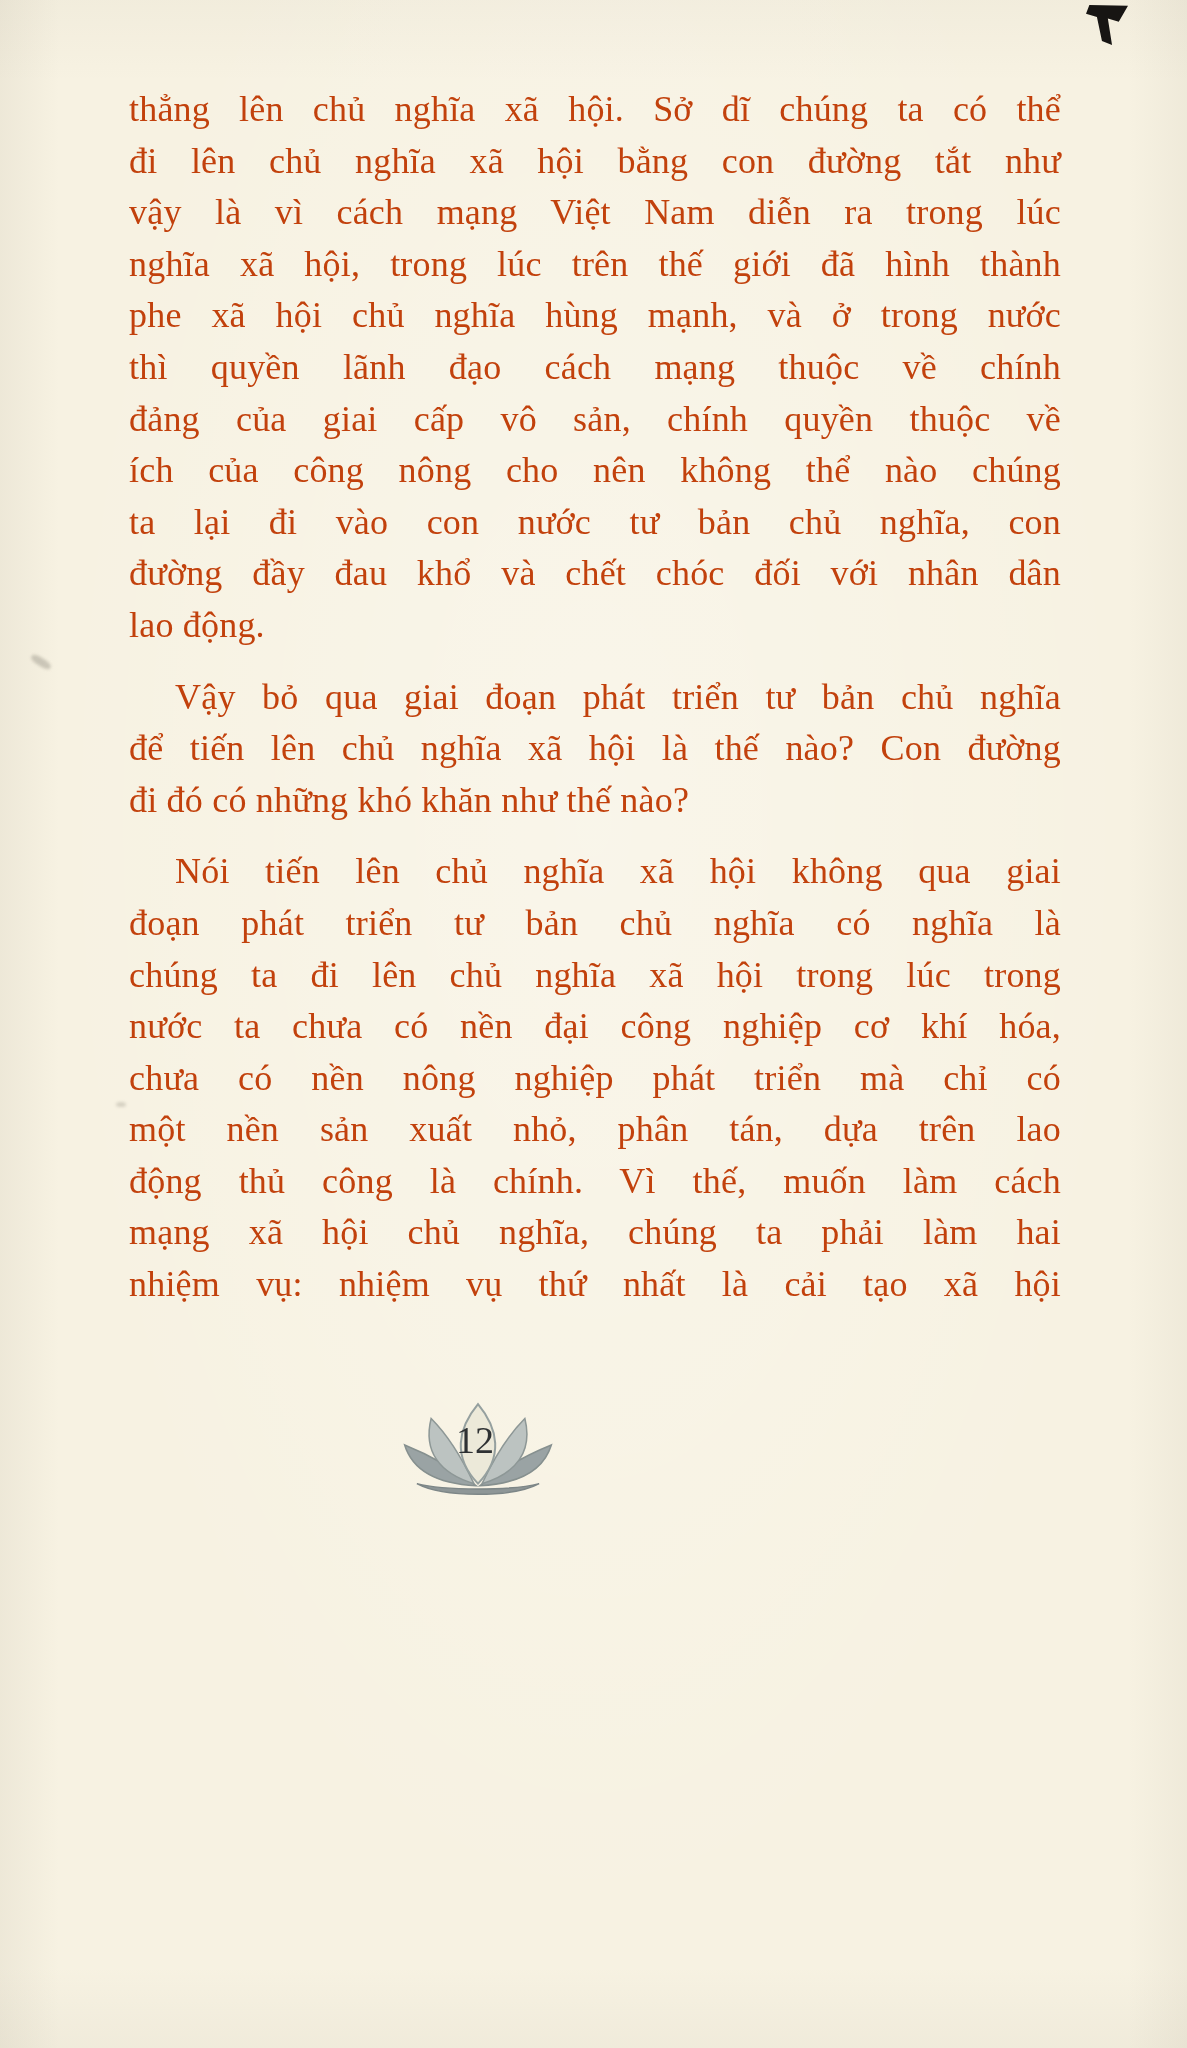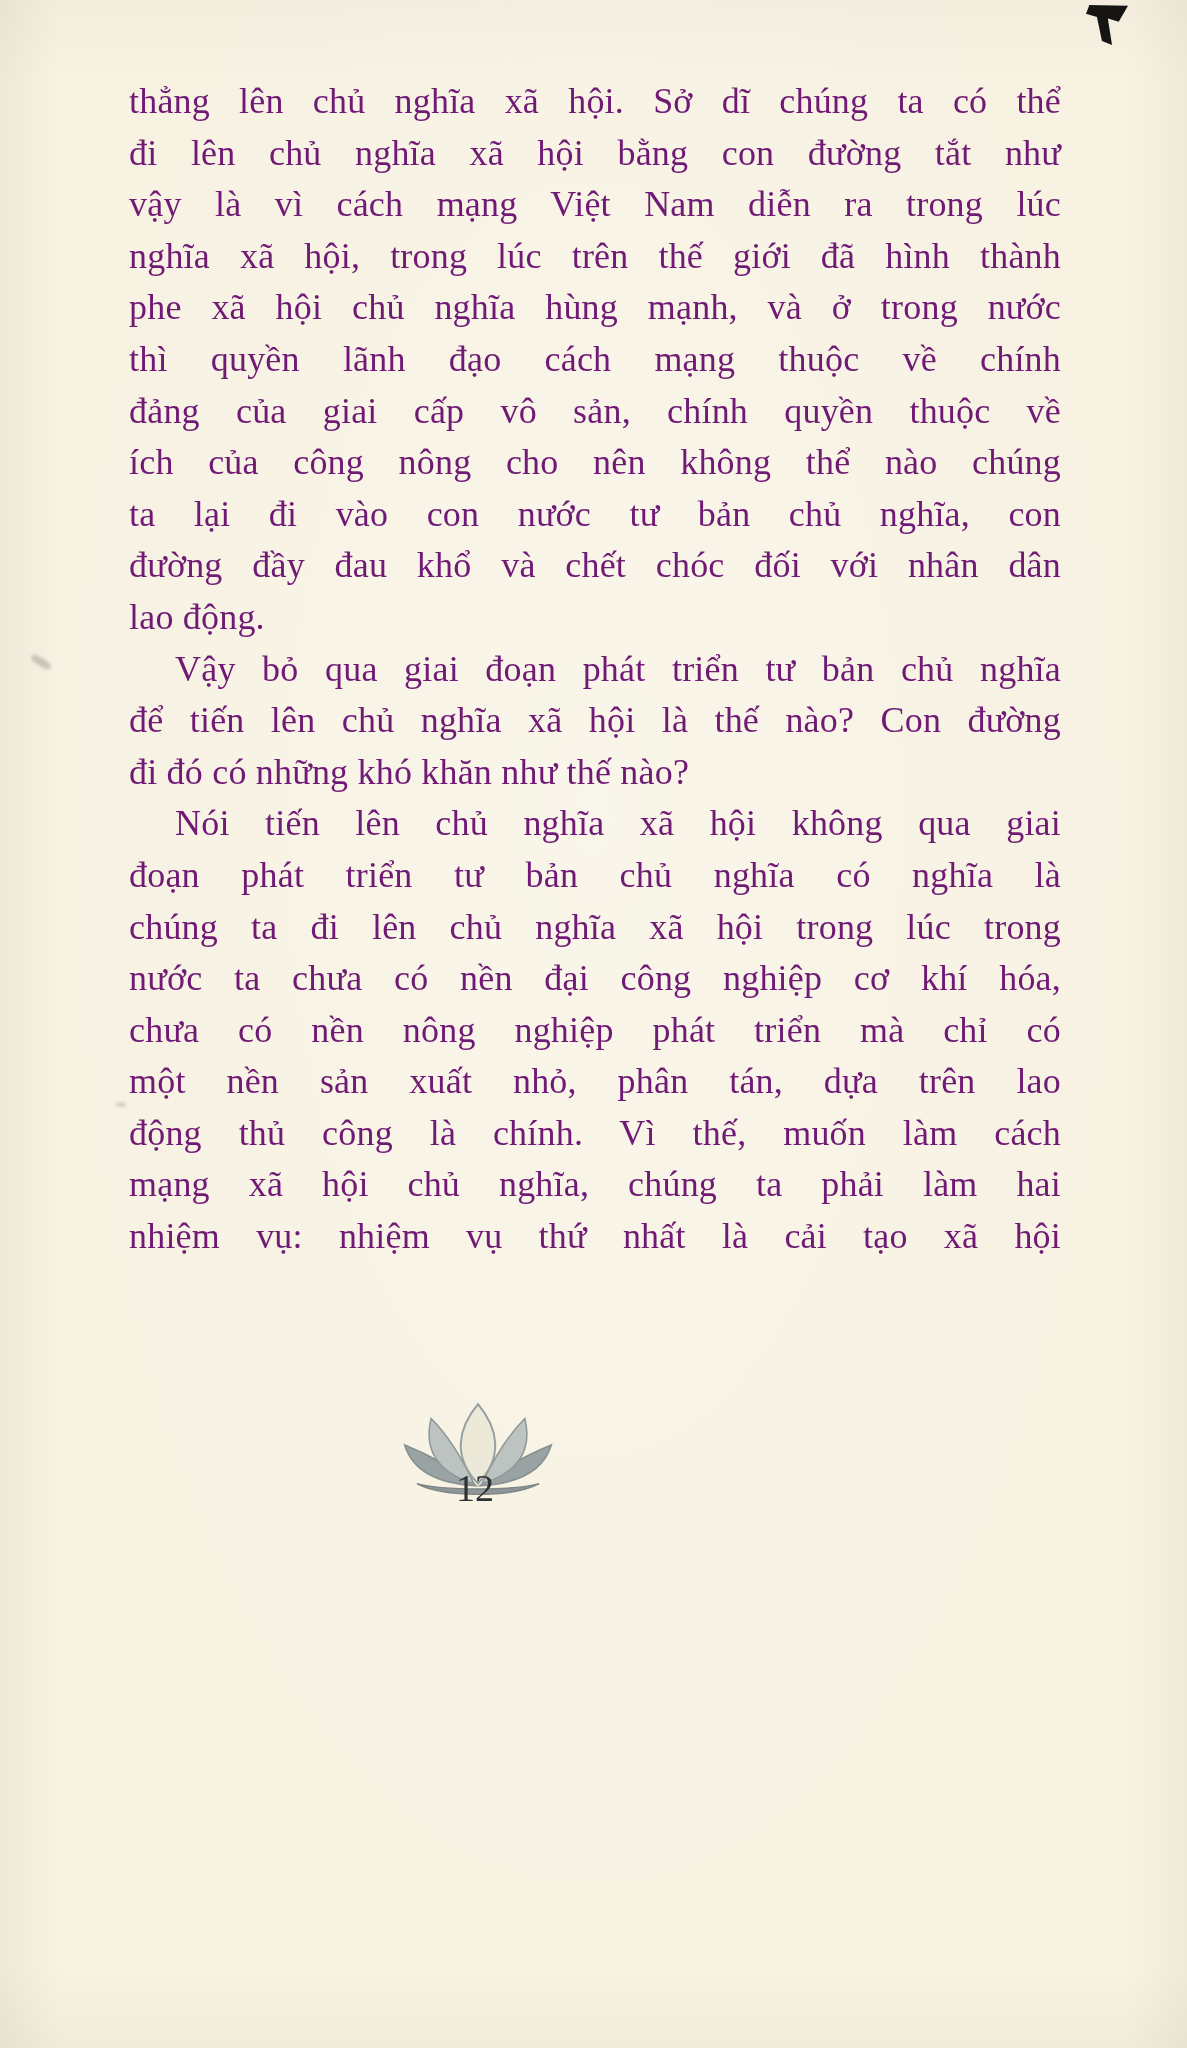--- a/index.html
+++ b/index.html
@@ -43,48 +43,47 @@
     position: absolute; left: 116px; top: 1102px;
     width: 10px; height: 5px;
     background: rgba(95, 90, 78, 0.22);
     border-radius: 50%;
     filter: blur(1.5px);
   }
 
   
   .text-block {
     position: absolute;
-    left: 129px; top: 76px;
+    left: 129px; top: 84px;
     width: 932px;
     font-size: 36px;
     line-height: 51.6px;
-    color: #701a75;
+    color: #c2410c;
     letter-spacing: 0.2px;
   }
   .line {
     text-align: justify;
     text-align-last: justify;
   }
   .line.end { text-align-last: left; }
-  .line.indent { text-indent: 46px; }
+  .line.indent { text-indent: 46px; margin-top: 20px; }
 
   
   .footer {
     position: absolute;
     left: 396px; top: 1394px;
     width: 164px; height: 110px;
   }
   .lotus { position: absolute; inset: 0; width: 100%; height: 100%; }
   .page-number {
     position: absolute;
     left: 0; right: 6px; top: 24px;
     text-align: center;
     font-size: 38px;
     color: #2e3133;
-    margin-top: 48px;
   }
 </style>
 </head>
 <body>
 
 <div class="scan-shade"></div>
 
 <div class="corner-mark"></div>
 <div class="artifact-a"></div>
 <div class="artifact-b"></div>

